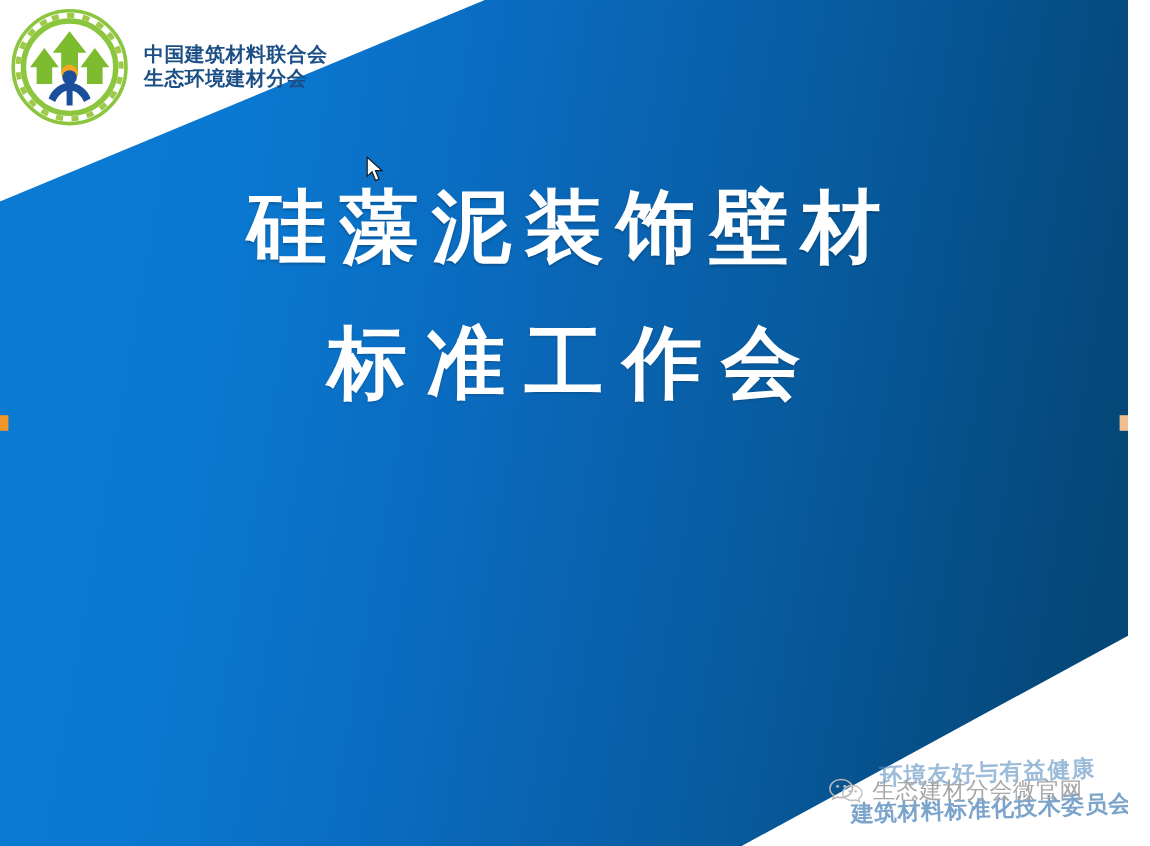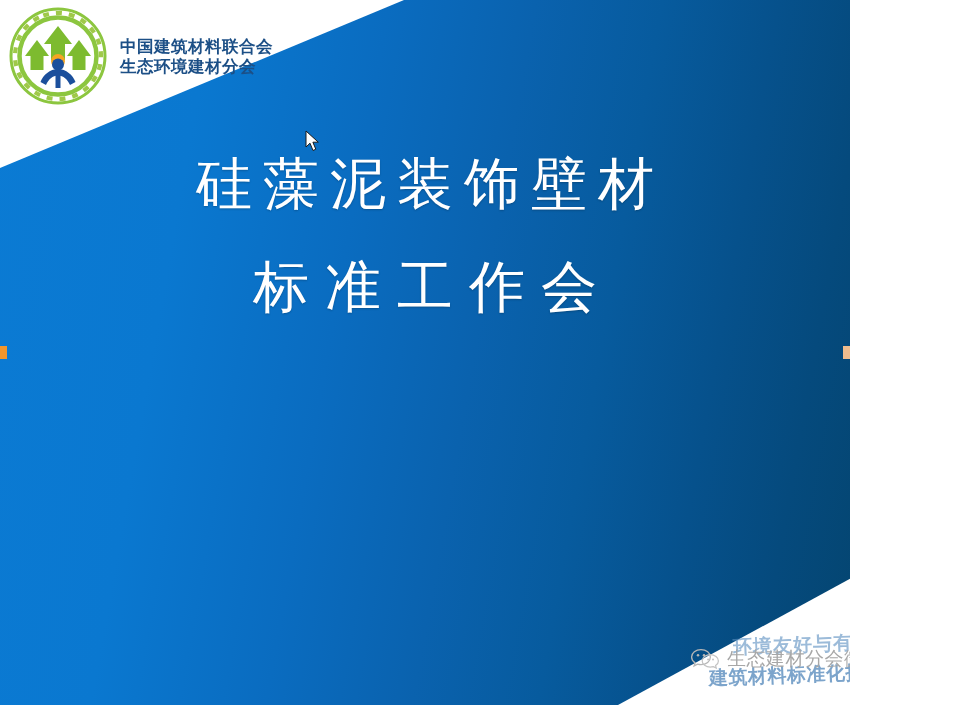--- a/index.html
+++ b/index.html
@@ -6,21 +6,21 @@
     margin: 0;
     padding: 0;
     background: #ffffff;
   }
   body {
     font-family: "Liberation Sans", "DejaVu Sans", sans-serif;
   }
 
   #slide {
     position: relative;
-    width: 850px;
+    width: 940px;
     height: 705px;
     overflow: hidden;
     background: #ffffff;
   }
 
   
   .blue-body {
     position: absolute;
     inset: 0;
     background: linear-gradient(100deg, #0b7bd4 0%, #0a78d0 22%, #0a6cc0 40%, #0a62ae 55%, #075b9e 68%, #06518c 80%, #054a7d 90%, #044570 100%);
@@ -84,22 +84,22 @@
     position: absolute;
     left: 0;
     right: 0;
     top: 155px;
     text-align: center;
     color: #ffffff;
     font-family: "DejaVu Serif", "Liberation Serif", serif;
     text-shadow: 0 1px 2px rgba(0,0,0,0.22);
   }
   .headline .title-line {
-    font-size: 56px;
-    font-weight: normal;
+    font-size: 66px;
+    font-weight: bold;
     letter-spacing: 11px;
     line-height: 1.05;
     text-indent: 11px;
   }
   .headline .title-line.second {
     margin-top: 44px;
     letter-spacing: 16px;
     text-indent: 16px;
   }
 

